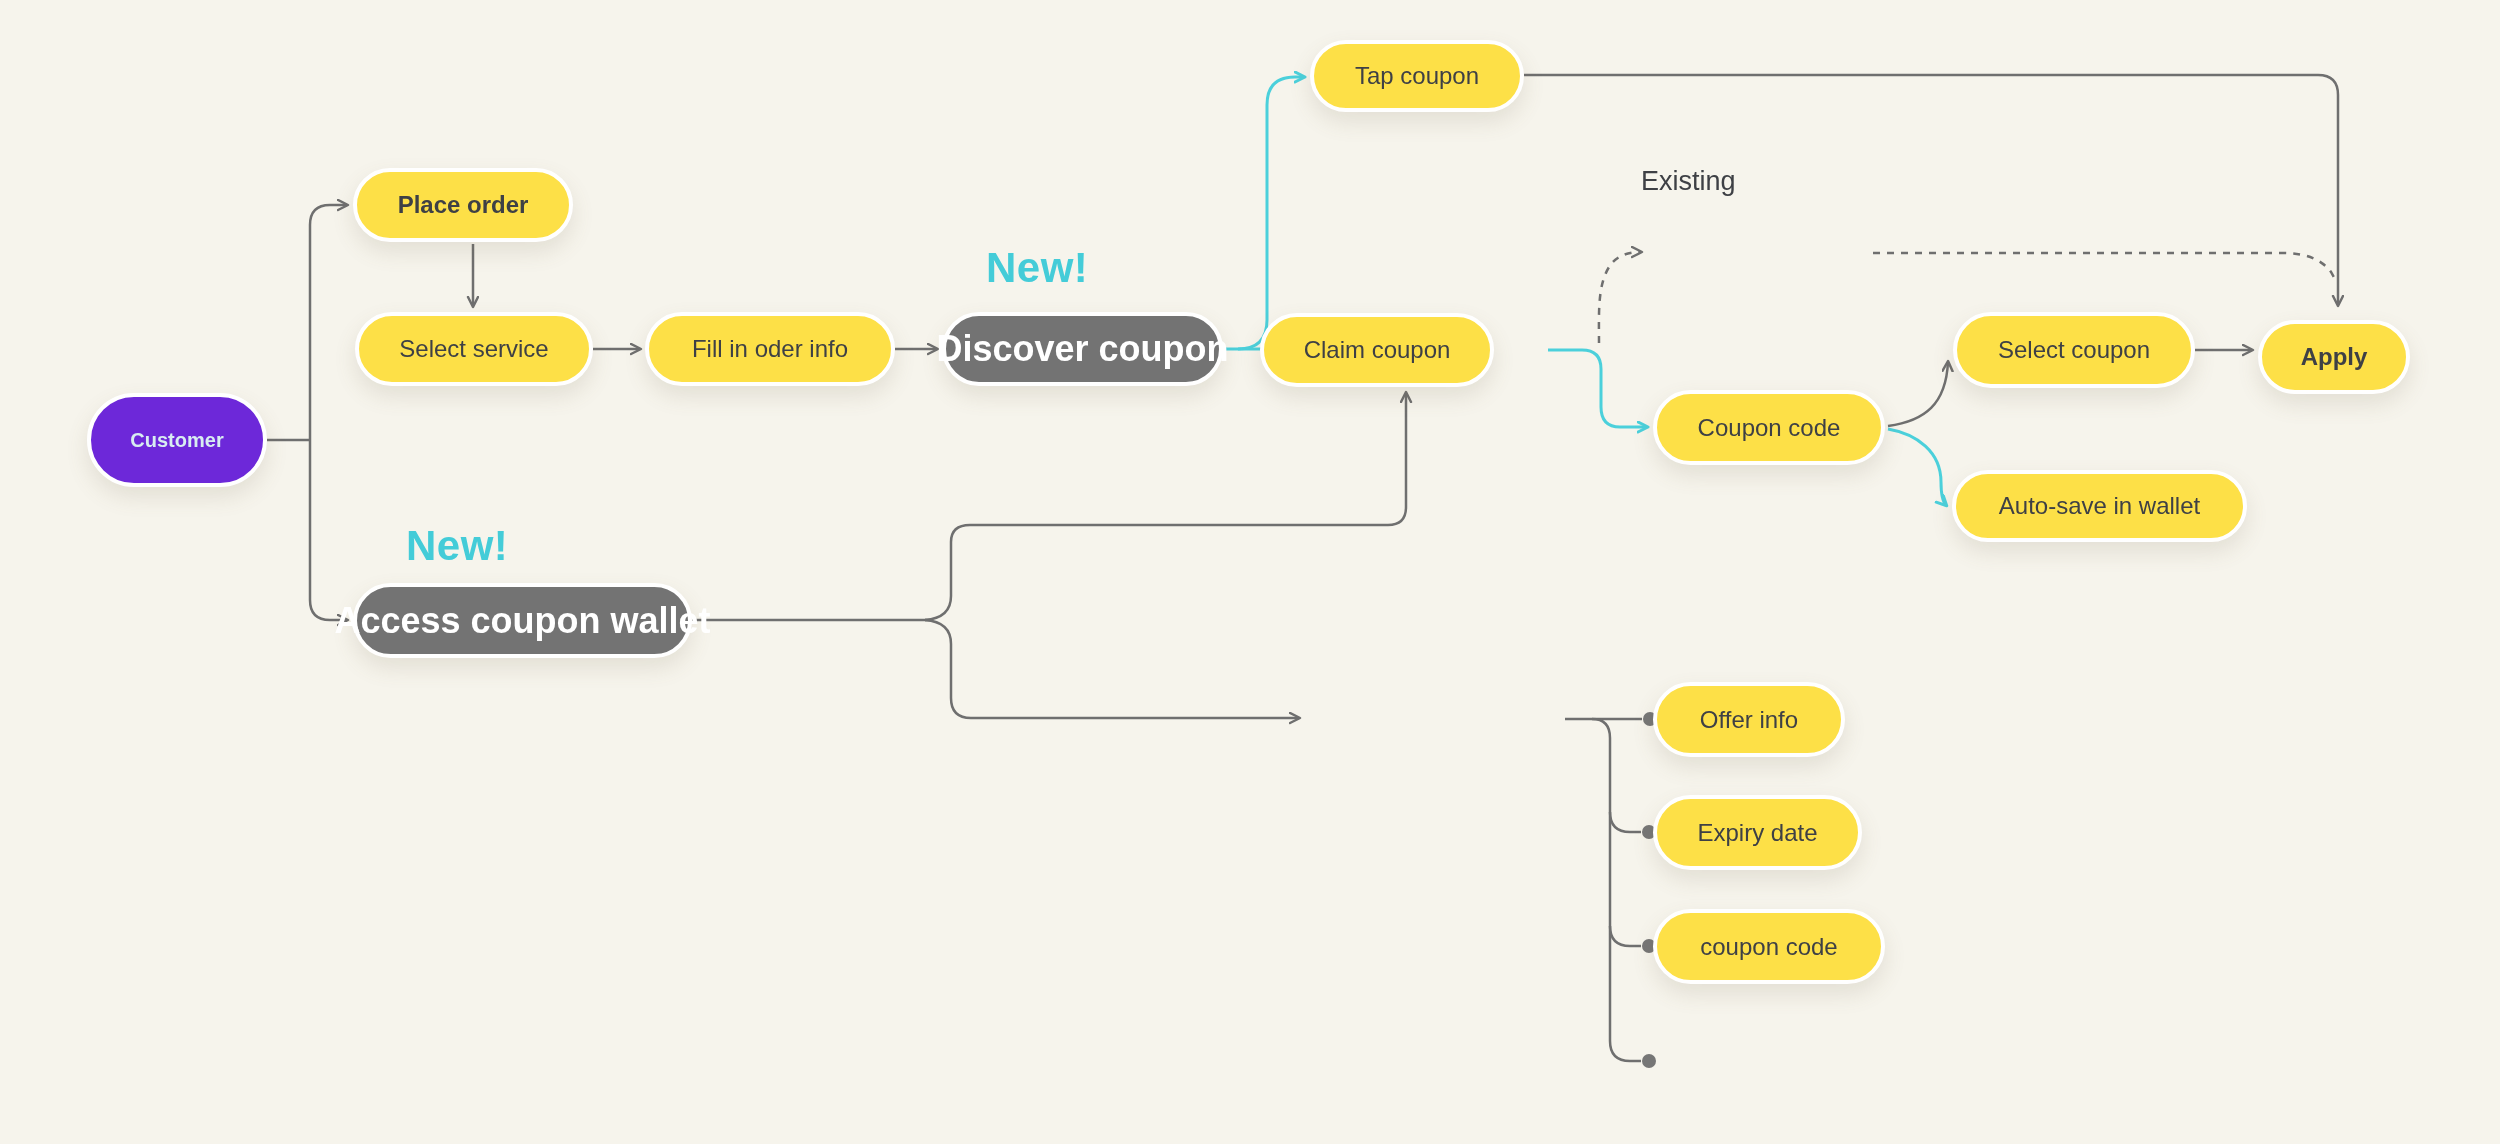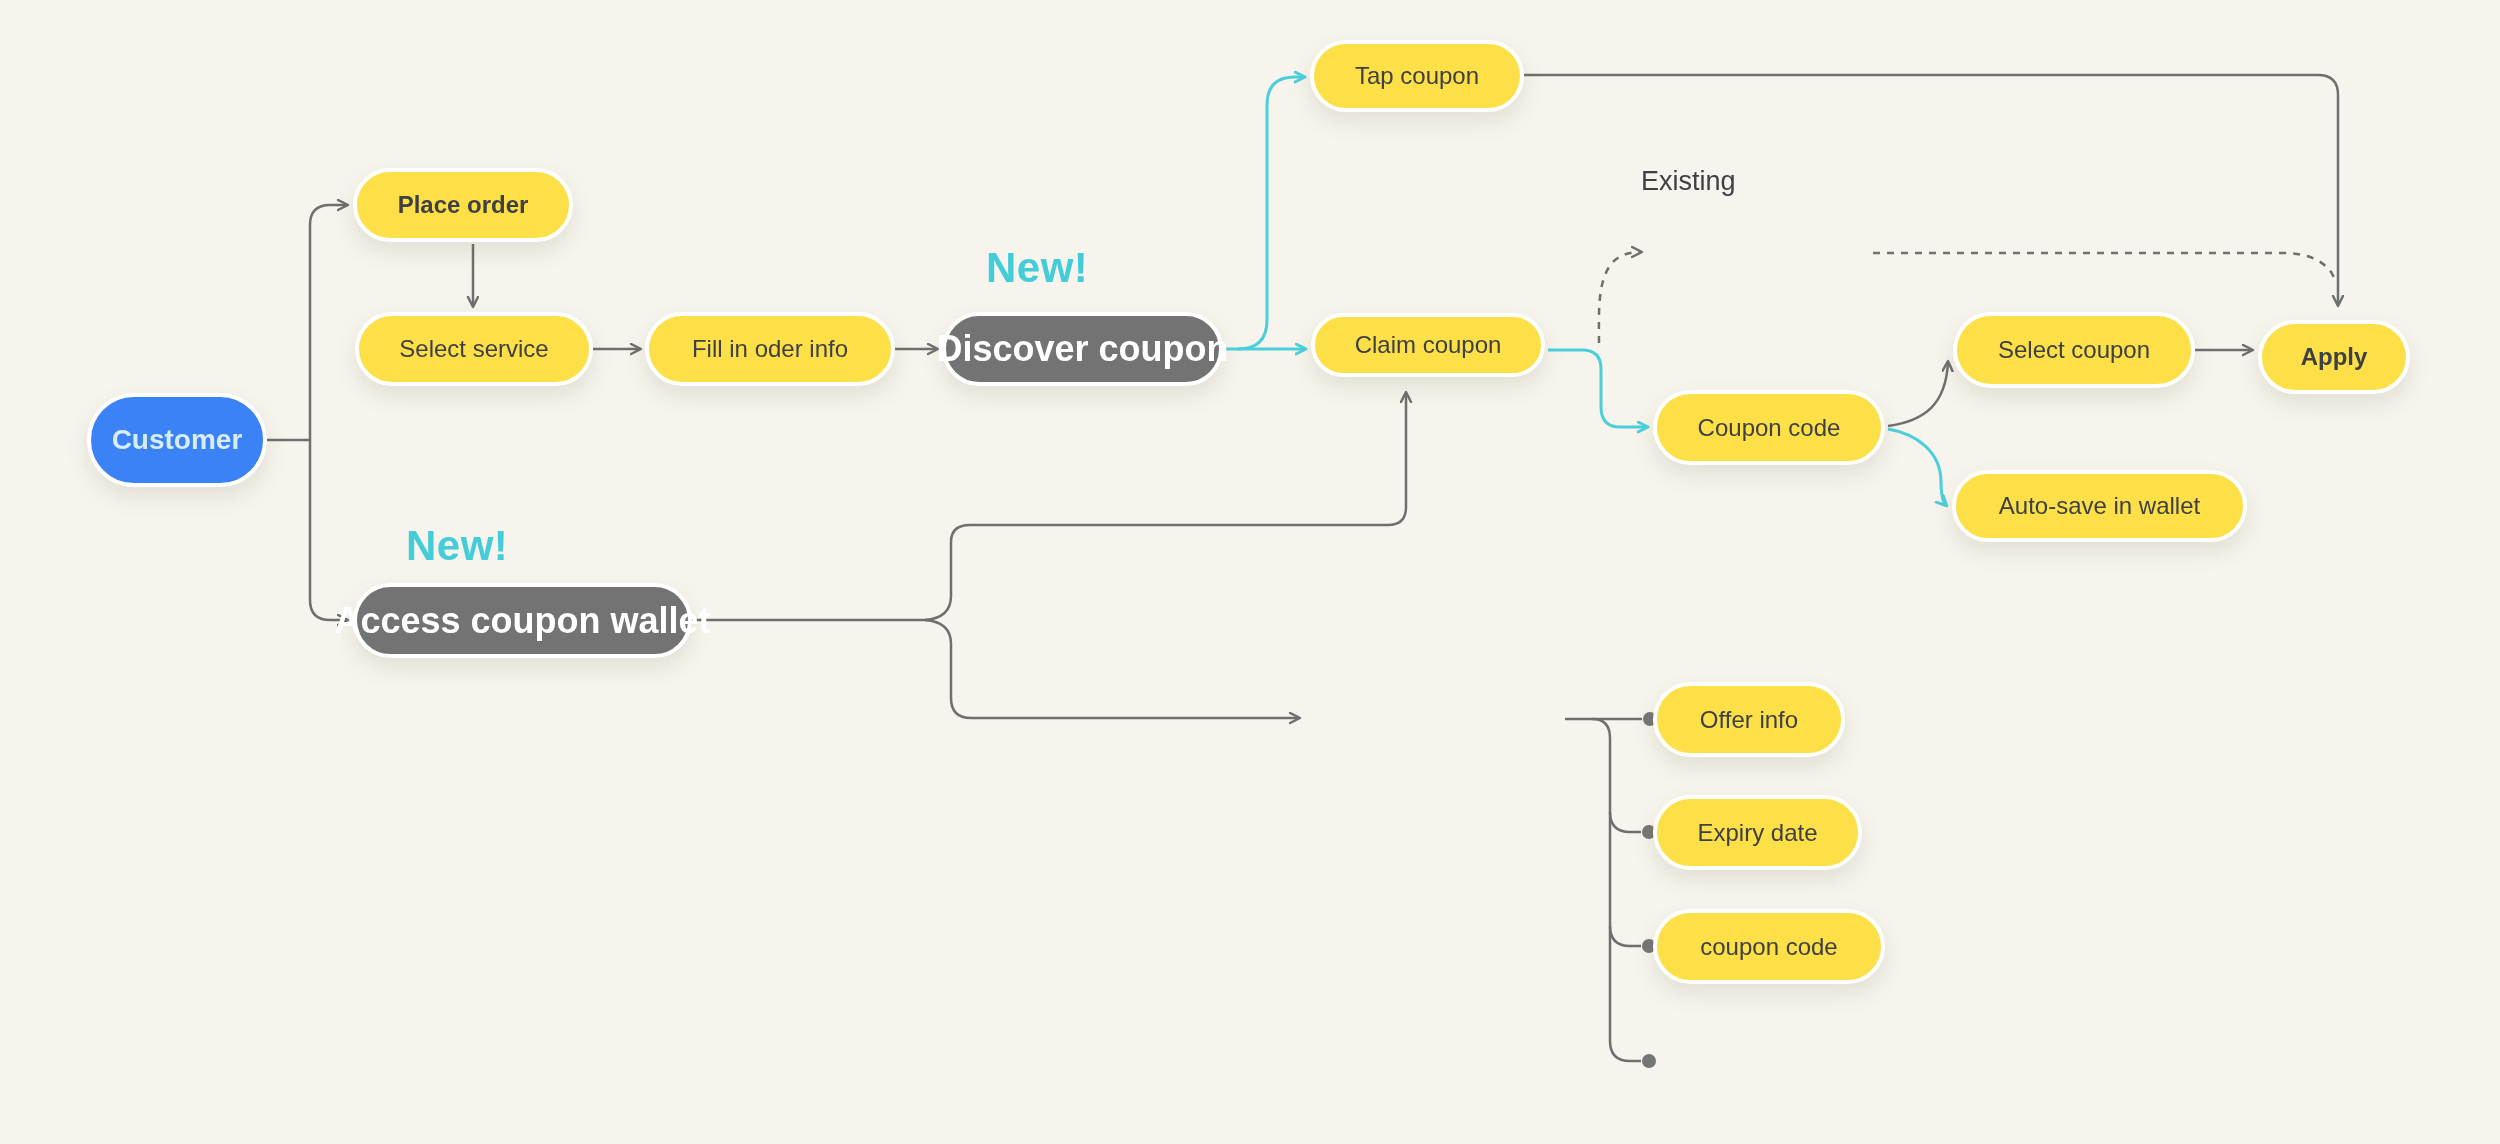--- a/index.html
+++ b/index.html
@@ -9,32 +9,32 @@
   .node{
     position:absolute;box-sizing:border-box;
     background:#fde047;border:4px solid #FFFFFF;border-radius:40px;
     display:flex;align-items:center;justify-content:center;
     font-size:24px;color:#3E4045;white-space:nowrap;
     box-shadow:0 10px 22px rgba(110,100,70,0.14);
     cursor:default;
   }
   .bold{font-weight:700;}
   .teal{background:#737373;color:#FFFFFF;font-weight:700;font-size:36px;}
-  .dark{background:#3b82f6;color:#D8EDF1;font-weight:700;font-size:28px;border-radius:48px;}
+  .dark{background:#6d28d9;color:#D8EDF1;font-weight:700;font-size:20px;border-radius:48px;}
   .badge-new{position:absolute;color:#44CCD8;font-weight:800;font-size:42px;letter-spacing:0.5px;}
   .float-label{position:absolute;color:#3E4045;font-size:27px;}
 
   
   #n-customer{left:87px;top:393px;width:180px;height:94px;}
   #n-place-order{left:353px;top:168px;width:220px;height:74px;}
   #n-select-service{left:355px;top:312px;width:238px;height:74px;}
   #n-fill-info{left:645px;top:312px;width:250px;height:74px;}
   #n-discover{left:942px;top:312px;width:281px;height:74px;}
   #n-tap{left:1310px;top:40px;width:214px;height:72px;}
-  #n-claim{left:1311px;top:313px;width:234px;height:64px;}
+  #n-claim{left:1260px;top:313px;width:234px;height:74px;}
   #n-promo{left:1653px;top:218px;width:220px;height:72px;}
   #n-coupon-code{left:1653px;top:390px;width:232px;height:75px;}
   #n-select-coupon{left:1953px;top:312px;width:242px;height:76px;}
   #n-apply{left:2258px;top:320px;width:152px;height:74px;}
   #n-autosave{left:1952px;top:470px;width:295px;height:72px;}
   #n-wallet{left:353px;top:583px;width:339px;height:75px;}
   #n-review{left:1305px;top:682px;width:260px;height:75px;}
   #n-offer{left:1653px;top:682px;width:192px;height:75px;}
   #n-expiry{left:1653px;top:795px;width:209px;height:75px;}
   #n-review-code{left:1653px;top:909px;width:232px;height:75px;}

